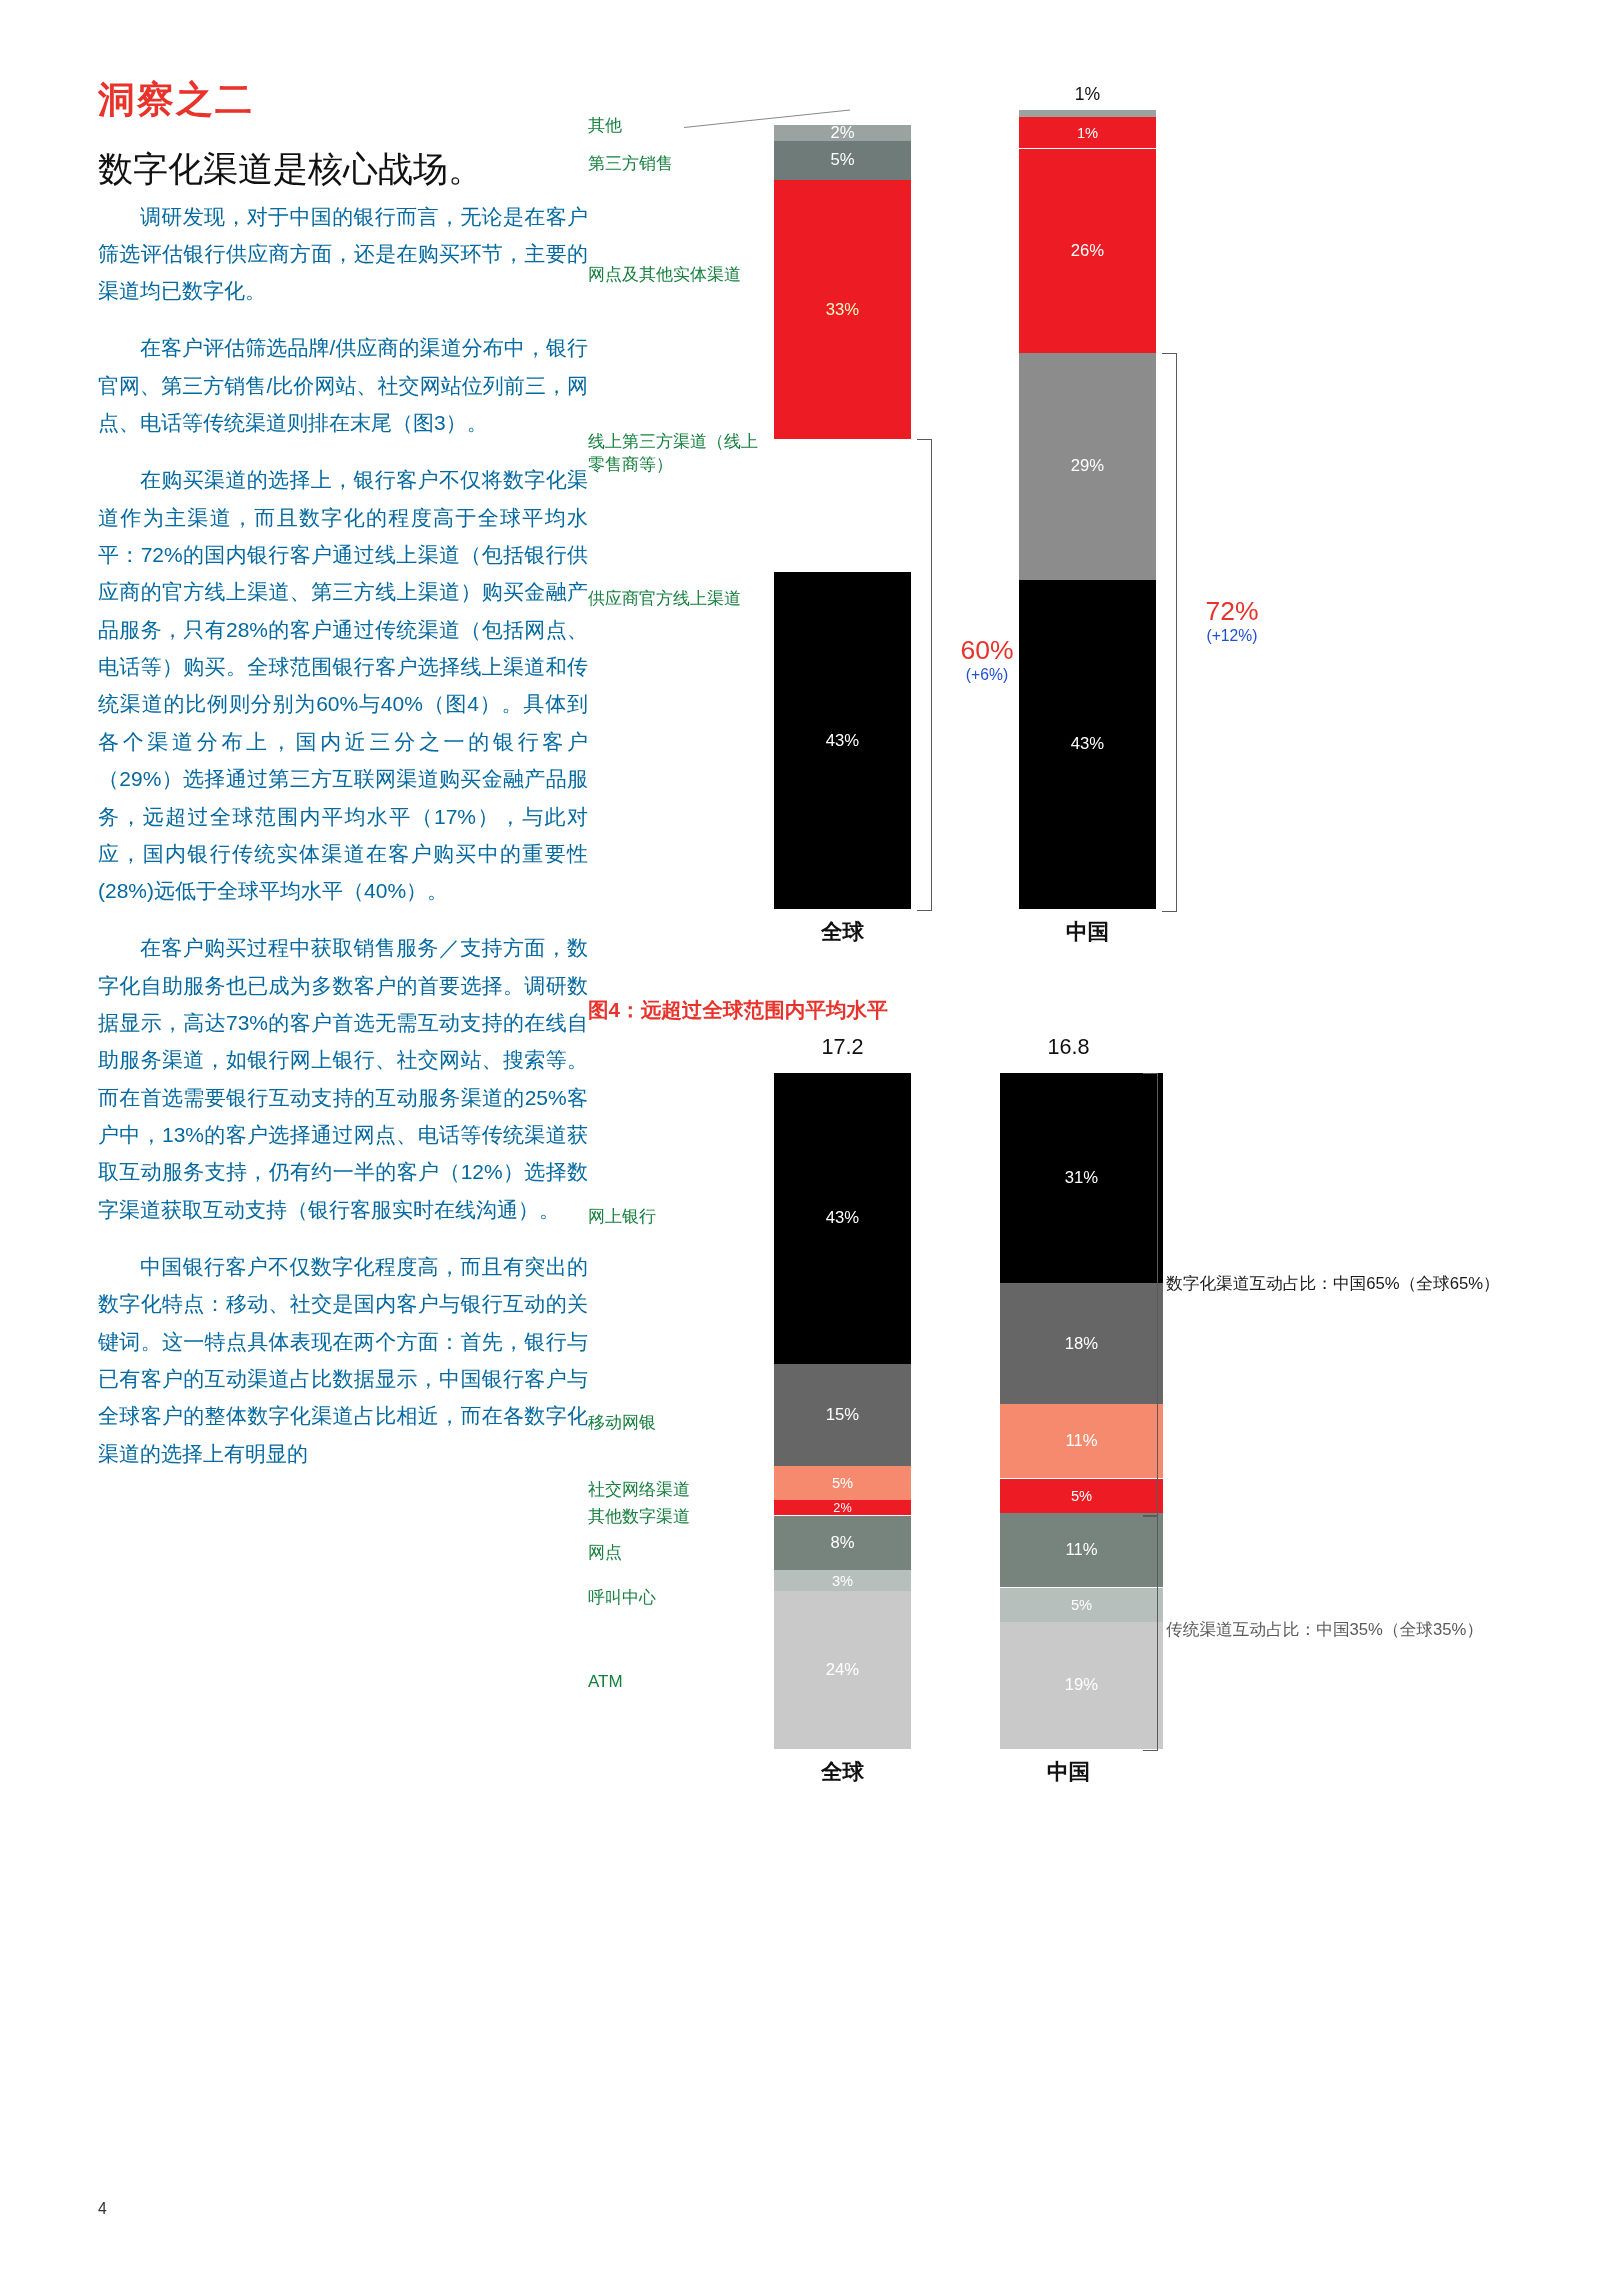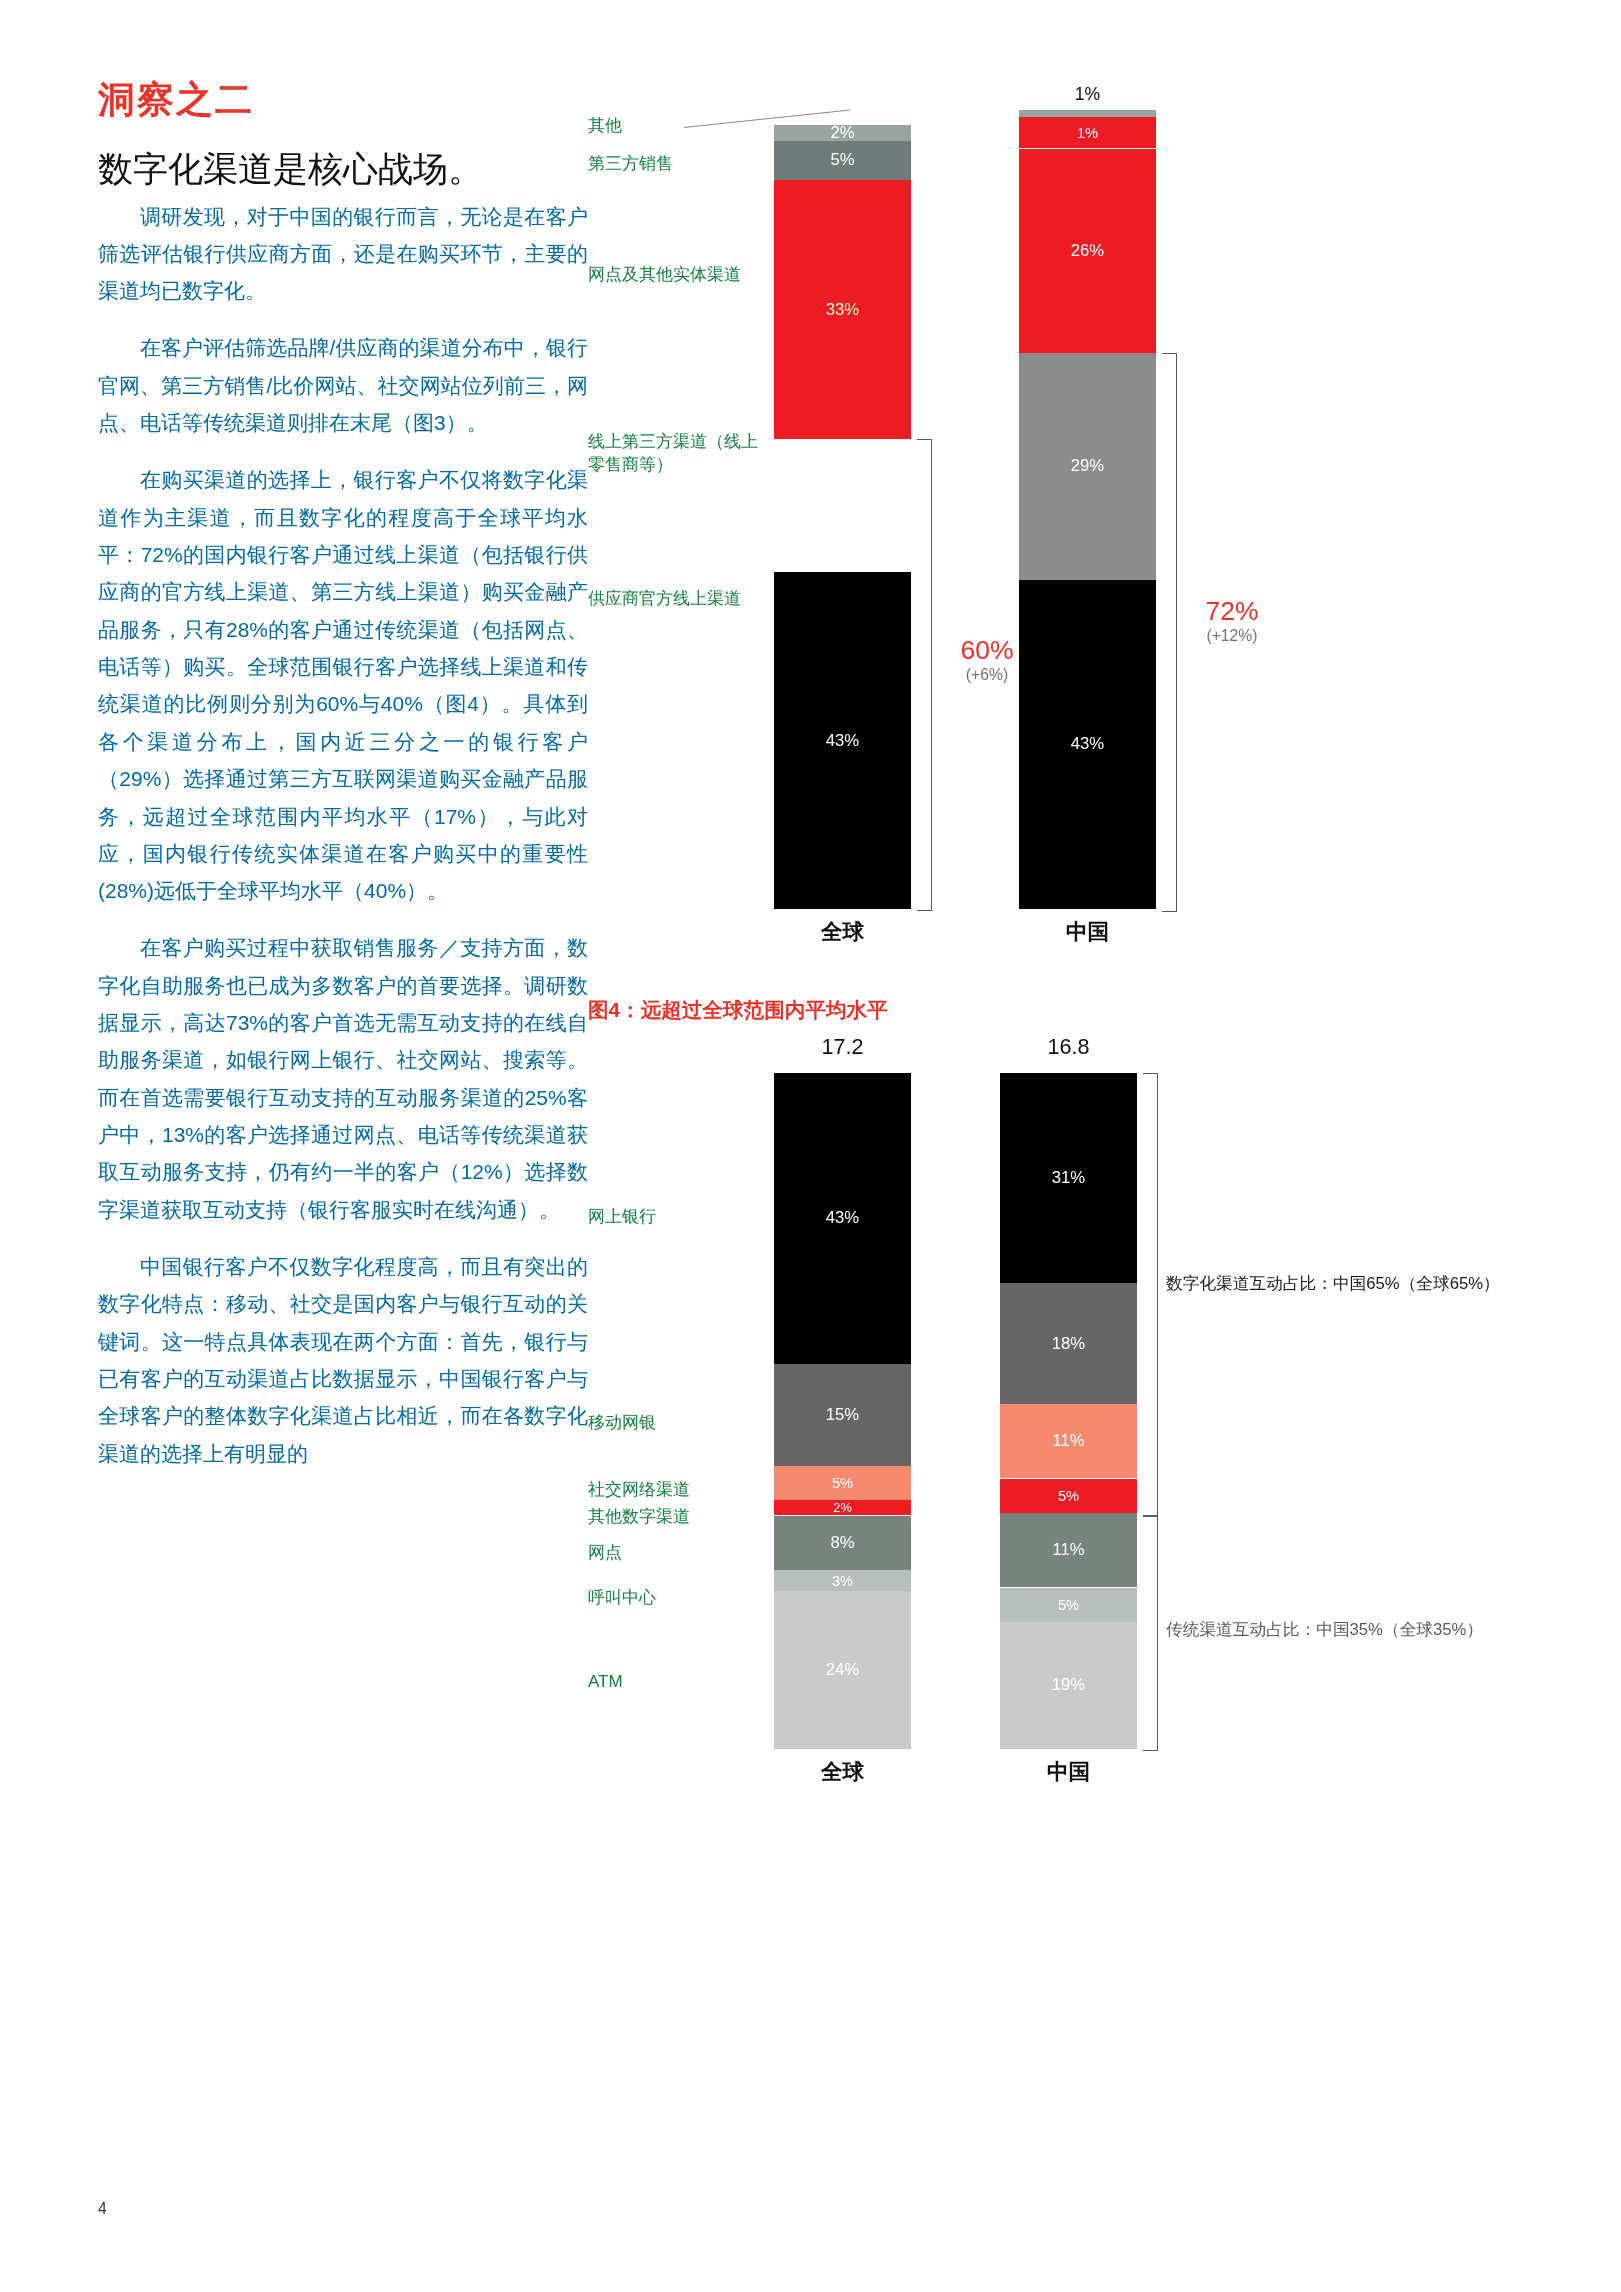--- a/index.html
+++ b/index.html
@@ -92,21 +92,21 @@
   .bracket-note{
     position:absolute;font-size:16.7px;color:#1a1a1a;line-height:1.4;
   }
   .big-red{
     position:absolute;
     color:#e8322a;
     font-size:26.5px;
     font-weight:normal;
     text-align:center;
   }
-  .big-red small{display:block;color:#737373;font-size:15.7px;font-weight:normal;}
+  .big-red small{display:block;color:#1d4ed8;font-size:15.7px;font-weight:normal;}
 
   .page-num{
     position:absolute;left:98px;top:2200px;
     font-size:15.7px;color:#333;
   }
 </style>
 </head>
 <body>
 
 <div class="page">
@@ -217,21 +217,21 @@
         </div>
         <div class="seg" style="top:497px;height:21.6px;background:#b6bfbb;">
           <span style="color:#fff;font-size:14.7px;">3%</span>
         </div>
         <div class="seg" style="top:518px;height:158px;background:#c9c9c9;">
           <span style="color:#fff;">24%</span>
         </div>
       </div>
       <div class="bar-label" style="left:186px;top:725px;width:137px;">全球</div>
 
-      <div class="bar" style="left:412px;top:41px;width:137px;height:519px;">
+      <div class="bar" style="left:412px;top:41px;width:137px;height:519px;padding-left:26px;">
         <div class="seg" style="top:0px;height:210px;background:#000000;">
           <span style="color:#fff;">31%</span>
         </div>
         <div class="seg" style="top:210px;height:122px;background:#666666;">
           <span style="color:#fff;">18%</span>
         </div>
         <div class="seg" style="top:331px;height:74px;background:#f58a6f;">
           <span style="color:#fff;">11%</span>
         </div>
         <div class="seg" style="top:406px;height:34px;background:#ed1c24;">

